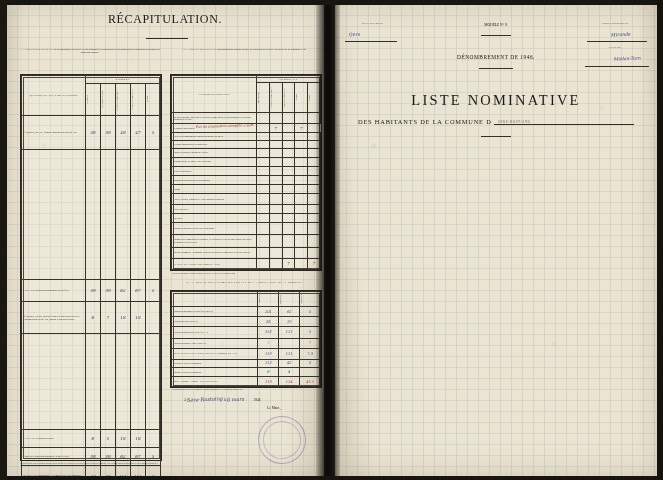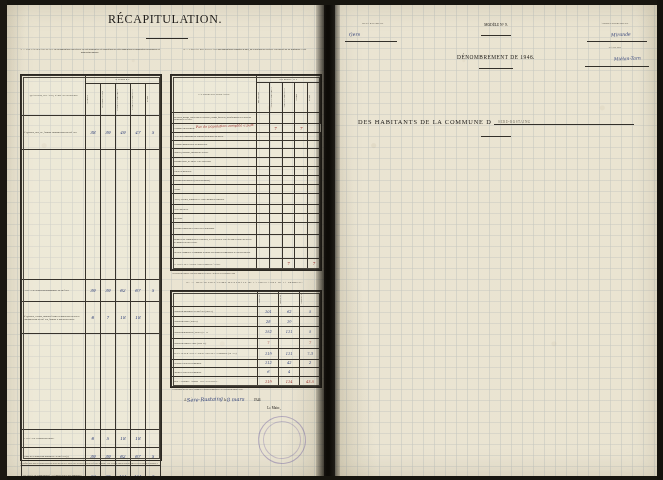--- a/index.html
+++ b/index.html
@@ -527,20 +527,21 @@
     <div class="fld-line" style="right:8px;top:62px;width:64px;"></div>
 
     <div class="folio"></div>
 
     <div class="modele">MODÈLE N° 9.</div>
     <div class="rule" style="width:30px;position:absolute;left:146px;top:29px;"></div>
 
     <div class="denom ttl">DÉNOMBREMENT DE 1946.</div>
     <div class="rule" style="width:34px;position:absolute;left:144px;top:62px;"></div>
 
+    <div class="listnom ttl">LISTE NOMINATIVE</div>
 
     <div class="deshab ttl">
       <span>DES HABITANTS DE LA COMMUNE D</span>
       <span style="display:inline-block;width:140px;border-bottom:1px solid #33302a;position:relative;top:-1px;text-align:left;">
         <span style="font-size:3.4px;letter-spacing:.5px;color:#4a4436;opacity:.75;padding-left:4px;">SERE-ROSTAING</span>
       </span>
     </div>
     <div class="rule" style="width:30px;position:absolute;left:146px;top:130px;"></div>
 
   </div>

